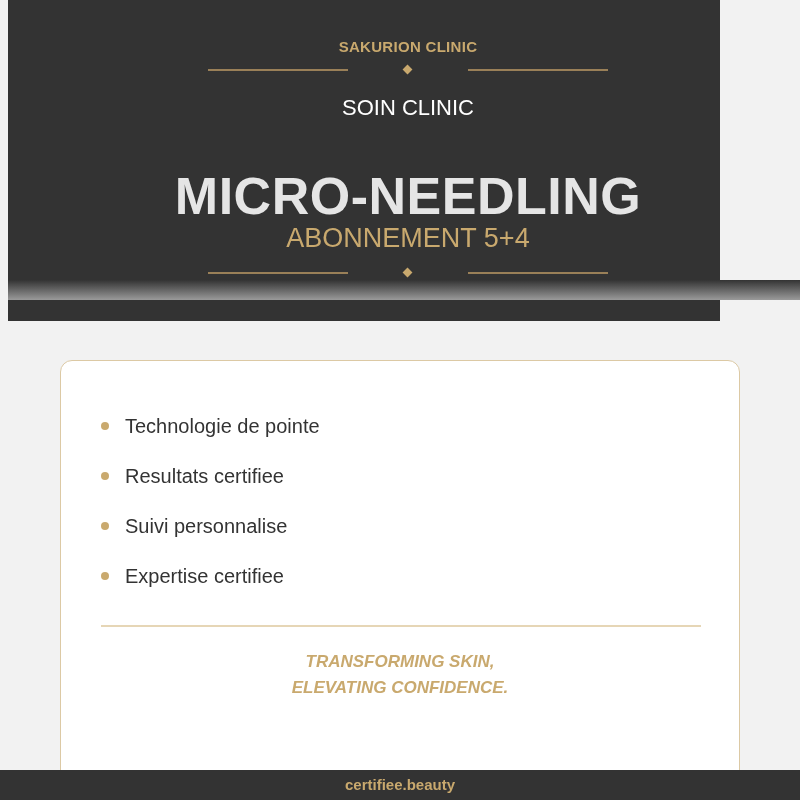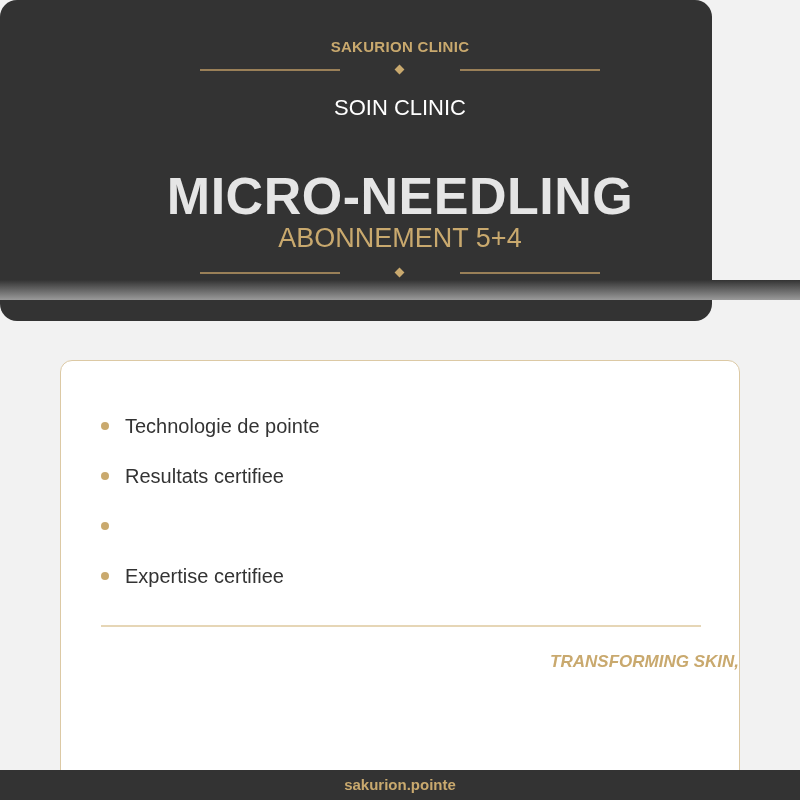--- a/index.html
+++ b/index.html
@@ -3,23 +3,22 @@
   <meta charset="utf-8">
   <style>
     * { margin: 0; padding: 0; box-sizing: border-box; }
     html, body { width: 800px; height: 800px; overflow: hidden; }
     body {
       font-family: "Liberation Sans", sans-serif;
       background: #f2f2f2;
       position: relative;
     }
     .header {
-      position: absolute; left: 0; top: 0; width: 712px; height: 321px;
+      position: absolute; left: 8px; top: 0; width: 712px; height: 321px;
       background: #333333;
-      border-radius: 17px;
     }
     .header-grad {
       position: absolute; left: 0; top: 280px; width: 800px; height: 20px;
       background: linear-gradient(to bottom, #333333 0%, #9a9a9a 100%);
     }
     .brand {
       position: absolute; top: 38px; left: 0; width: 800px; text-align: center;
       color: #c9a96e; font-weight: bold; font-size: 15px; letter-spacing: 0.3px;
     }
     .divider {
@@ -59,21 +58,21 @@
     }
     .feature .dot {
       width: 8px; height: 8px; border-radius: 50%; background: #c9a96e;
       margin-right: 16px; flex: none;
     }
     .card-sep {
       position: absolute; left: 40px; top: 264px; width: 600px; height: 2px;
       background: #e6d6b6;
     }
     .tagline {
-      position: absolute; left: 0; top: 288px; width: 678px; text-align: right;
+      position: absolute; left: 0; top: 288px; width: 678px; text-align: center;
       color: #c9a96e; font-size: 17px; font-weight: bold; font-style: italic;
       line-height: 26px;
     }
     .footer {
       position: absolute; left: 0; top: 770px; width: 800px; height: 30px;
       background: #333333; text-align: center;
       color: #c9a96e; font-weight: bold; font-size: 15px; line-height: 30px;
     }
   </style>
 </head>
@@ -106,27 +105,29 @@
     <li class="feature">
       <span class="dot"></span>
       <span>Technologie de pointe</span>
     </li>
     <li class="feature">
       <span class="dot"></span>
       <span>Resultats certifiee</span>
     </li>
     <li class="feature">
       <span class="dot"></span>
+      <span>Suivi personnalise</span>
     </li>
     <li class="feature">
       <span class="dot"></span>
       <span>Expertise certifiee</span>
     </li>
   </ul>
 
   <div class="card-sep"></div>
 
   <div class="tagline">
     <div>TRANSFORMING SKIN,</div>
+    <div>ELEVATING CONFIDENCE.</div>
   </div>
 </div>
 
-<div class="footer">sakurion.pointe</div>
+<div class="footer">certifiee.beauty</div>
 
 </body></html>

